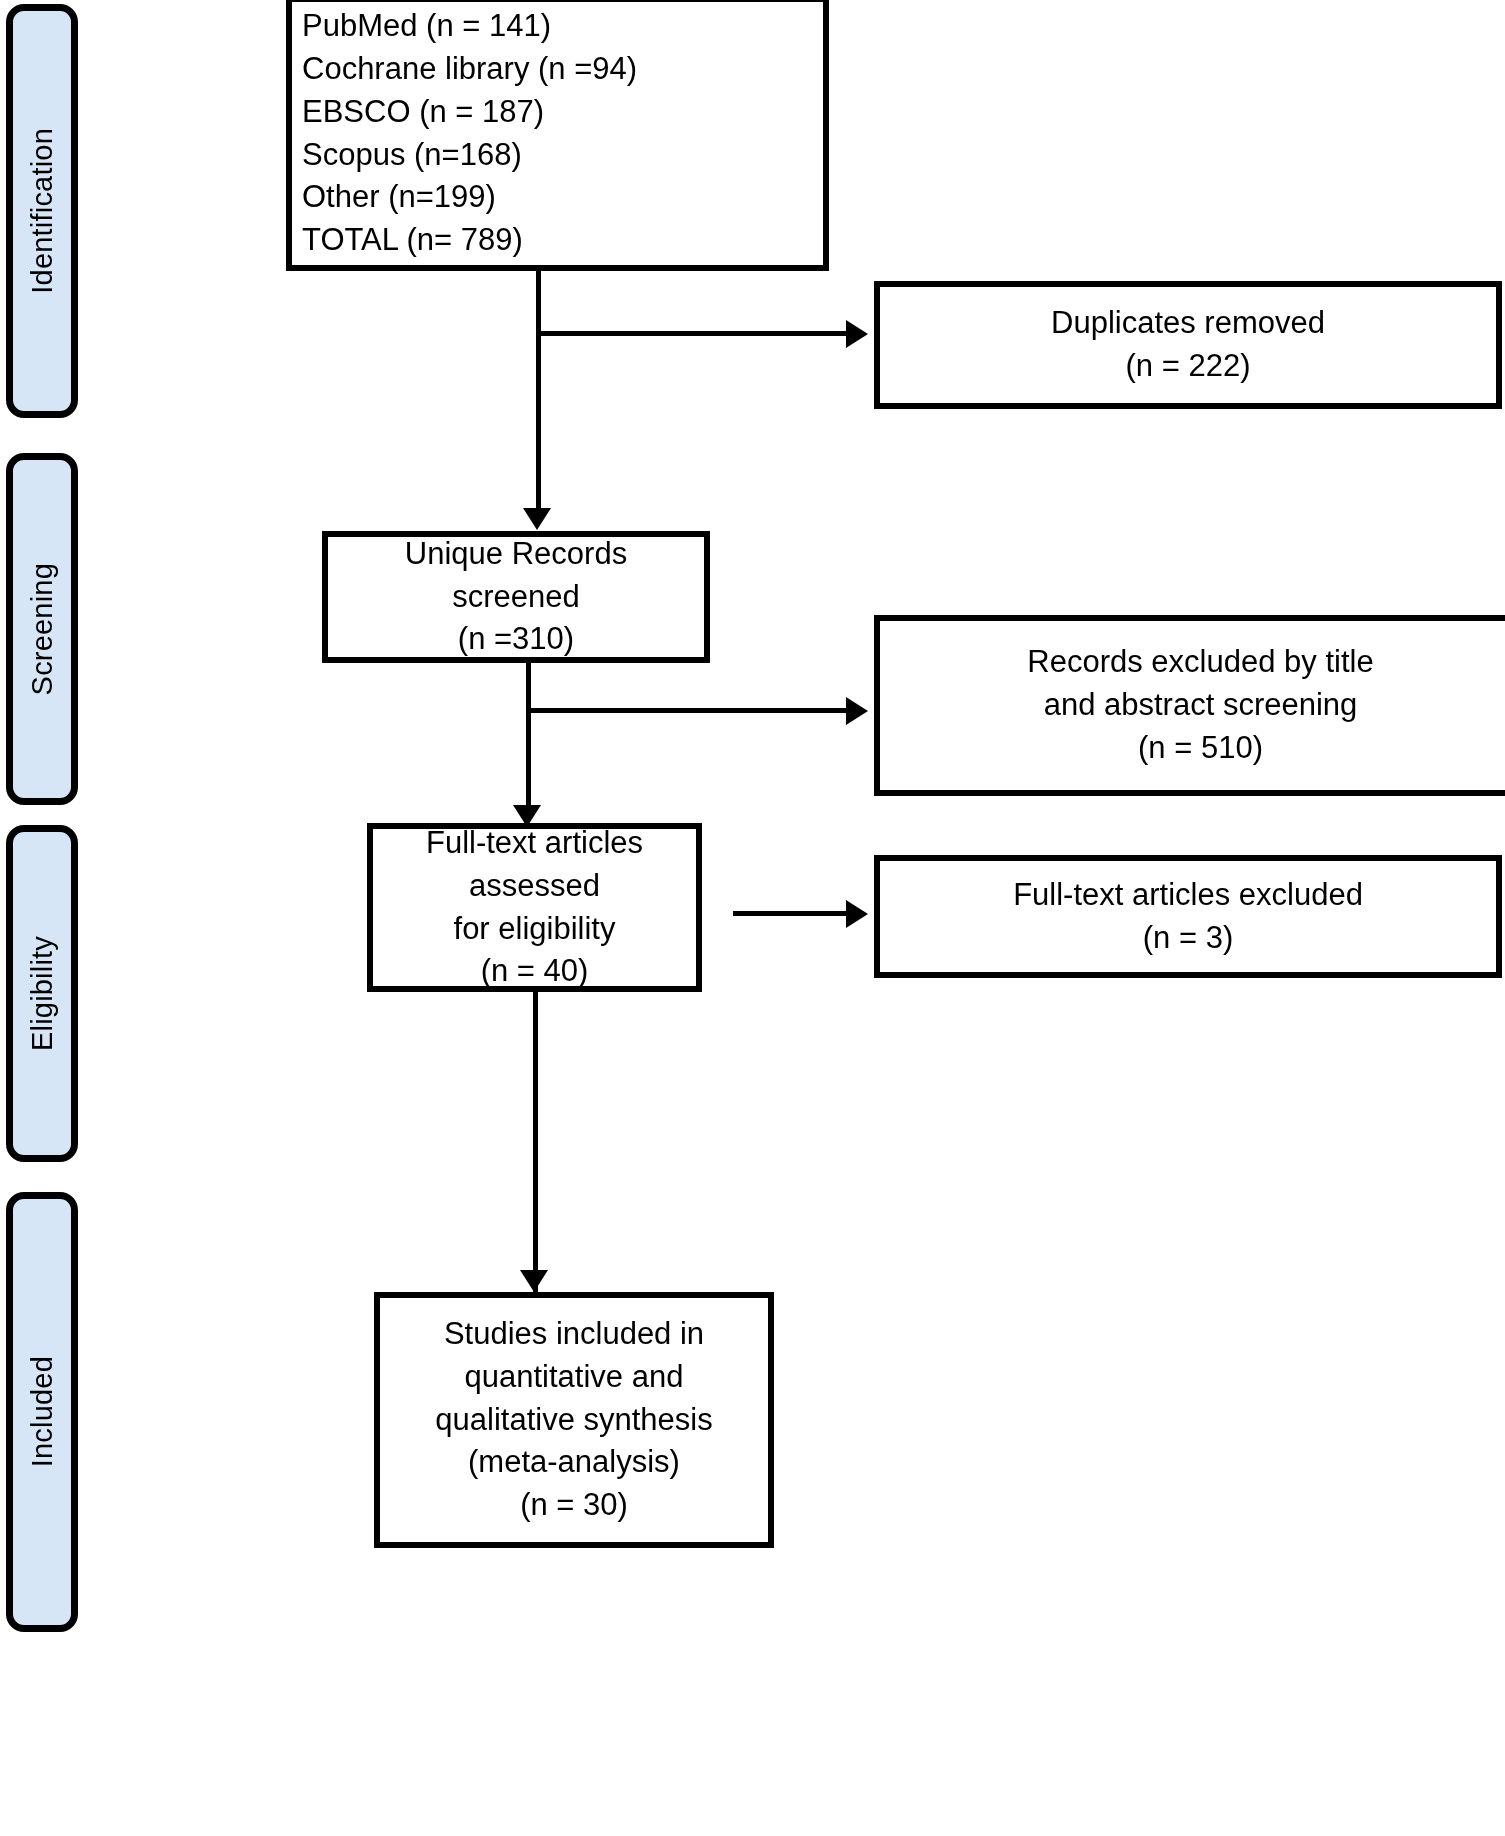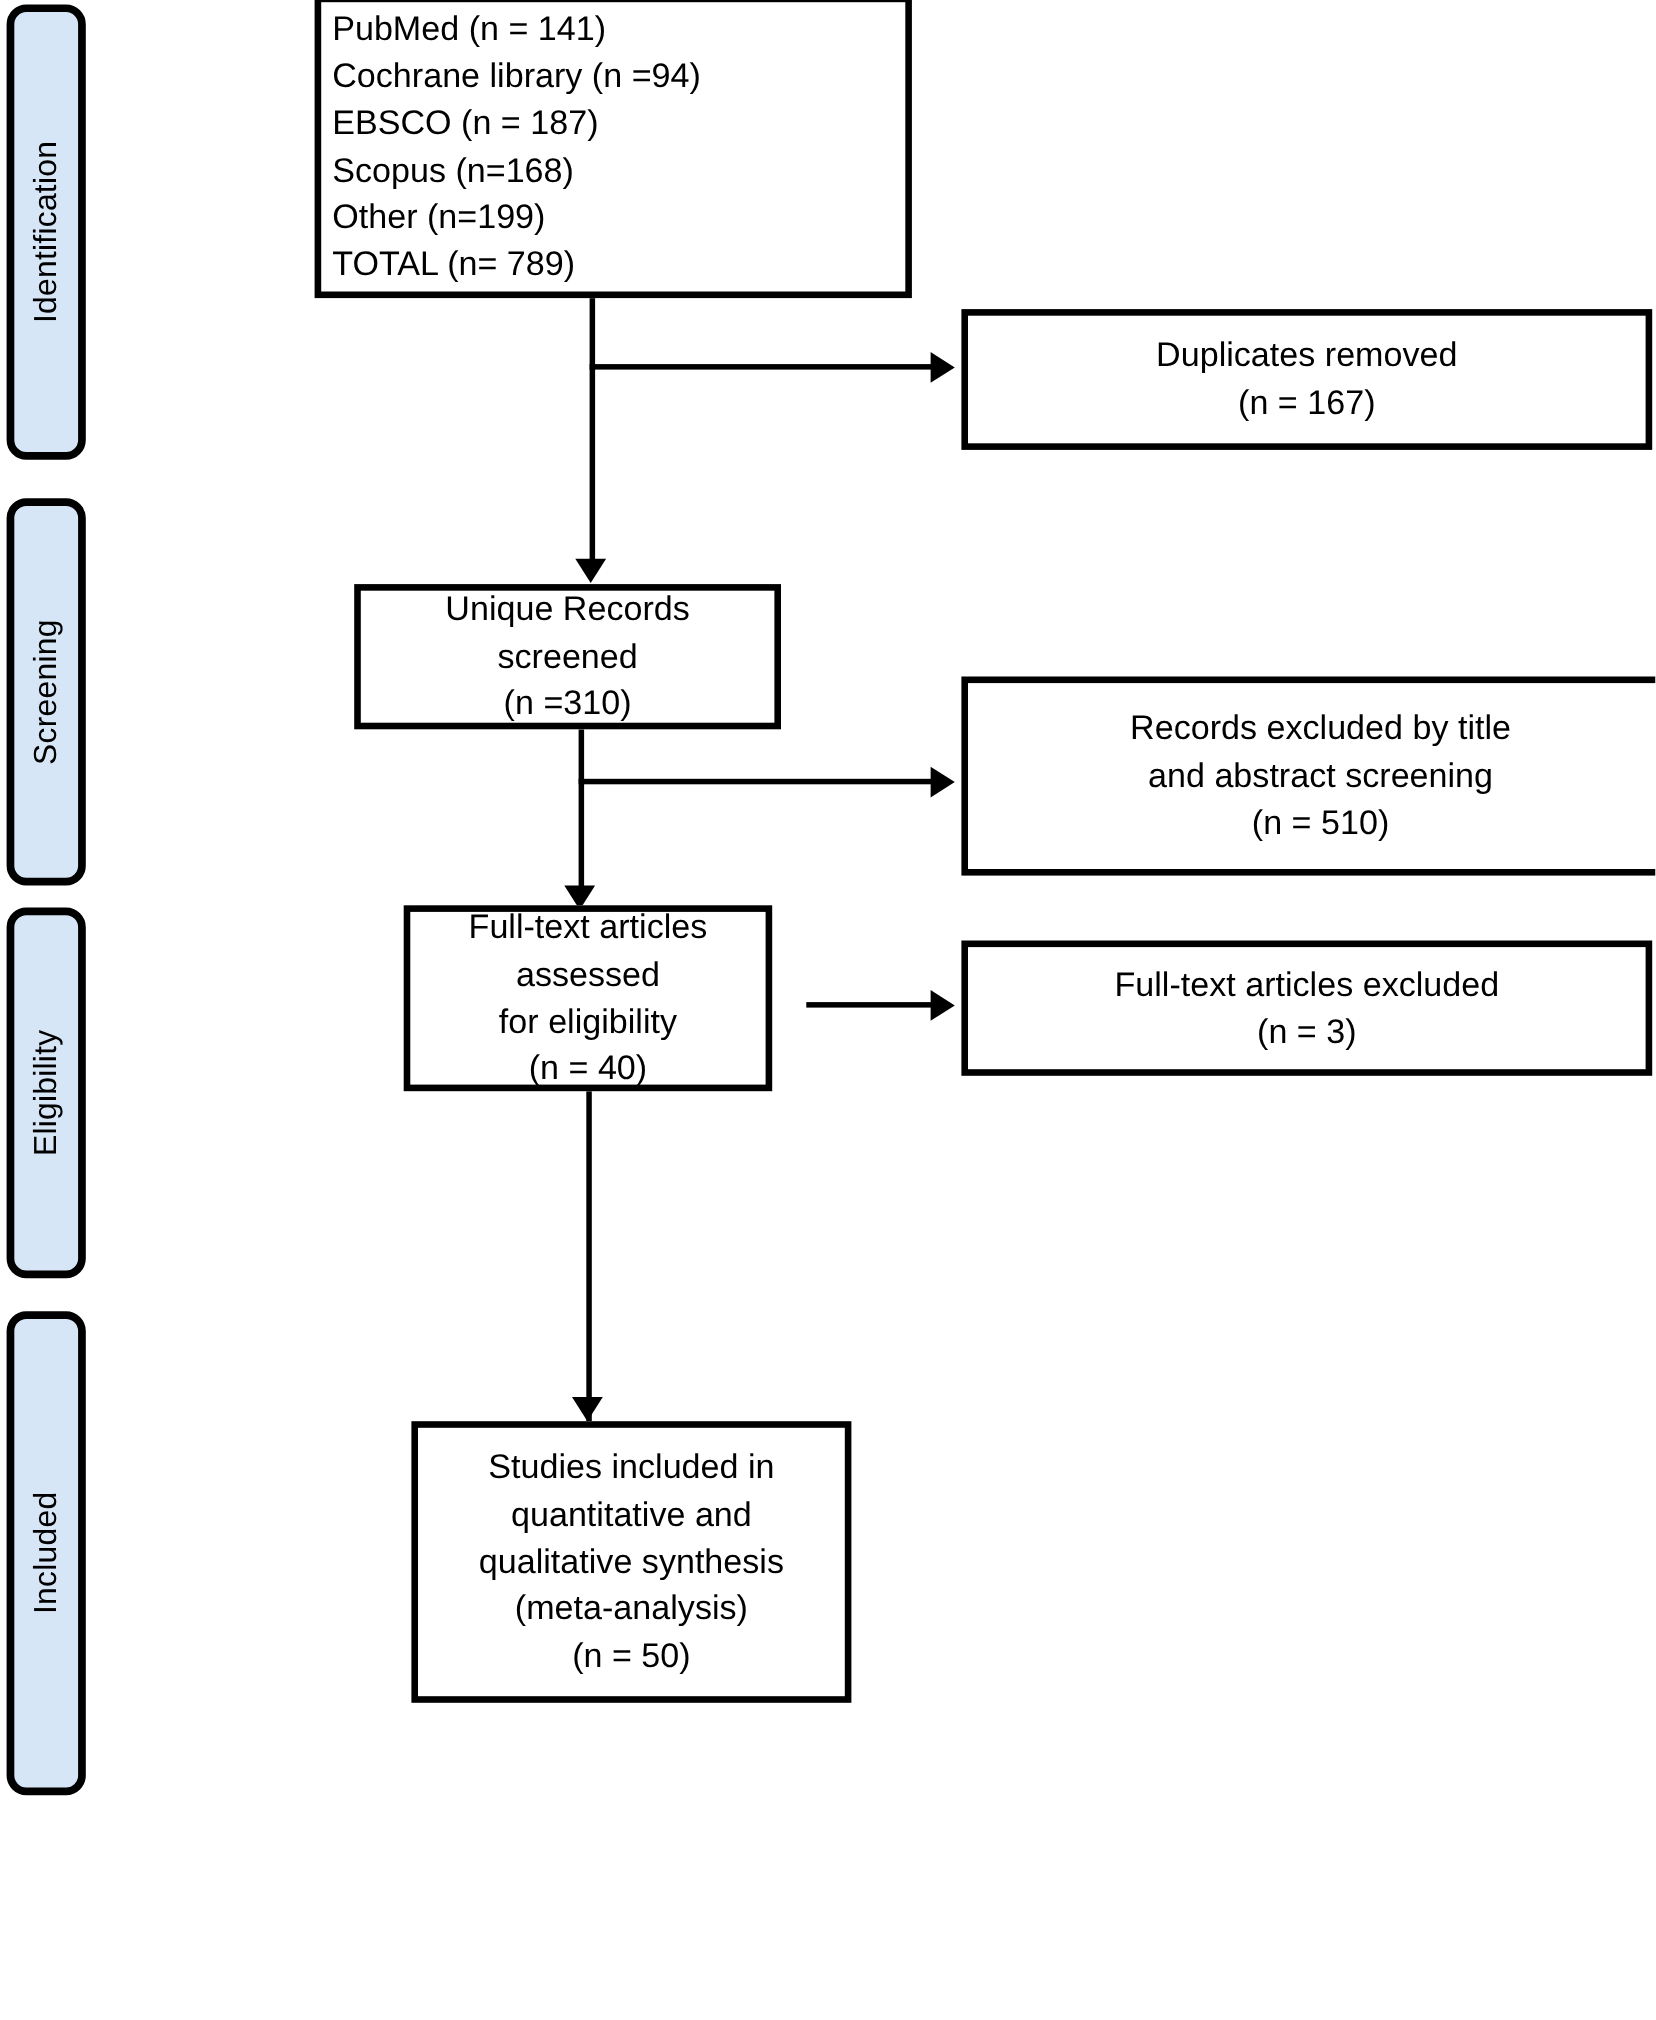--- a/index.html
+++ b/index.html
@@ -131,21 +131,21 @@
     <div class="node-text">PubMed (n = 141)
 Cochrane library (n =94)
 EBSCO (n = 187)
 Scopus (n=168)
 Other (n=199)
 TOTAL (n= 789)</div>
   </div>
 
   <div class="node" style="left:874px; top:281px; width:628px; height:128px;">
     <div class="node-text">Duplicates removed
-(n = 167)</div>
+(n = 222)</div>
   </div>
 
   <div class="node" style="left:322px; top:531px; width:388px; height:132px;">
     <div class="node-text">Unique Records screened
 (n =310)</div>
   </div>
 
   <div class="node" style="left:874px; top:615px; width:653px; height:181px;">
     <div class="node-text">Records excluded by title
 and abstract screening
@@ -161,16 +161,16 @@
   <div class="node" style="left:874px; top:855px; width:628px; height:123px;">
     <div class="node-text">Full-text articles excluded
 (n = 3)</div>
   </div>
 
   <div class="node" style="left:374px; top:1292px; width:400px; height:256px;">
     <div class="node-text">Studies included in
 quantitative and
 qualitative synthesis
 (meta-analysis)
-(n =  50)</div>
+(n =  30)</div>
   </div>
 
 </div>
 
 </body></html>

